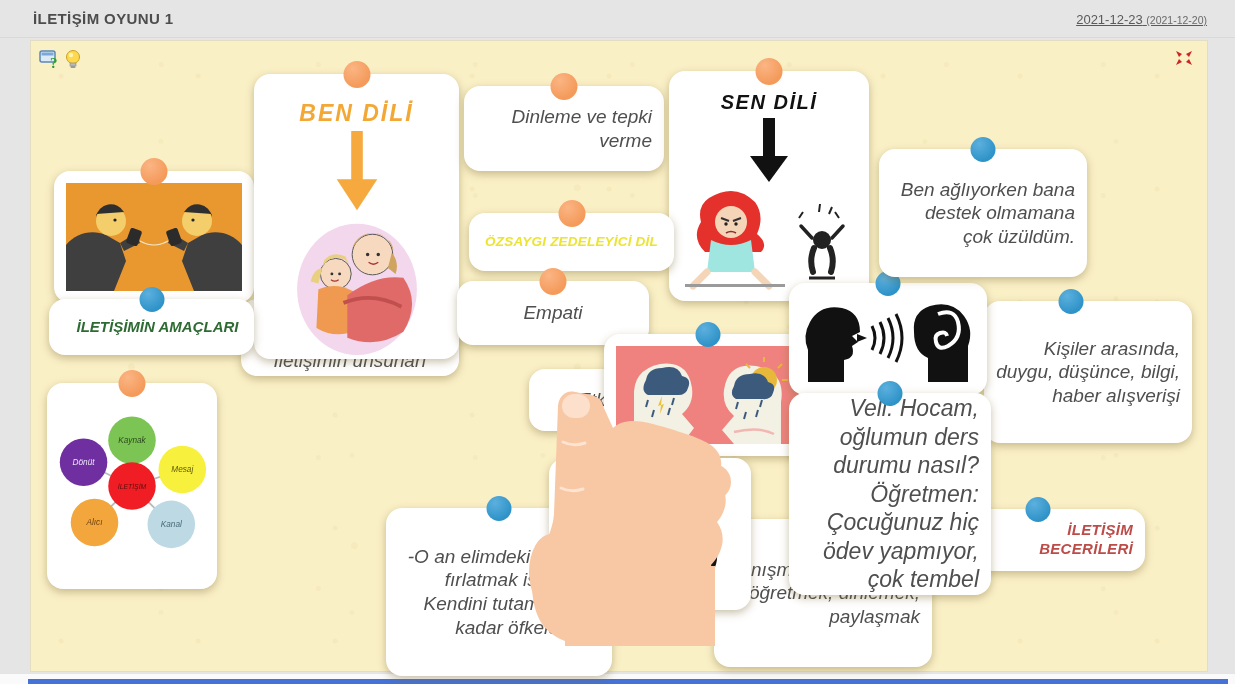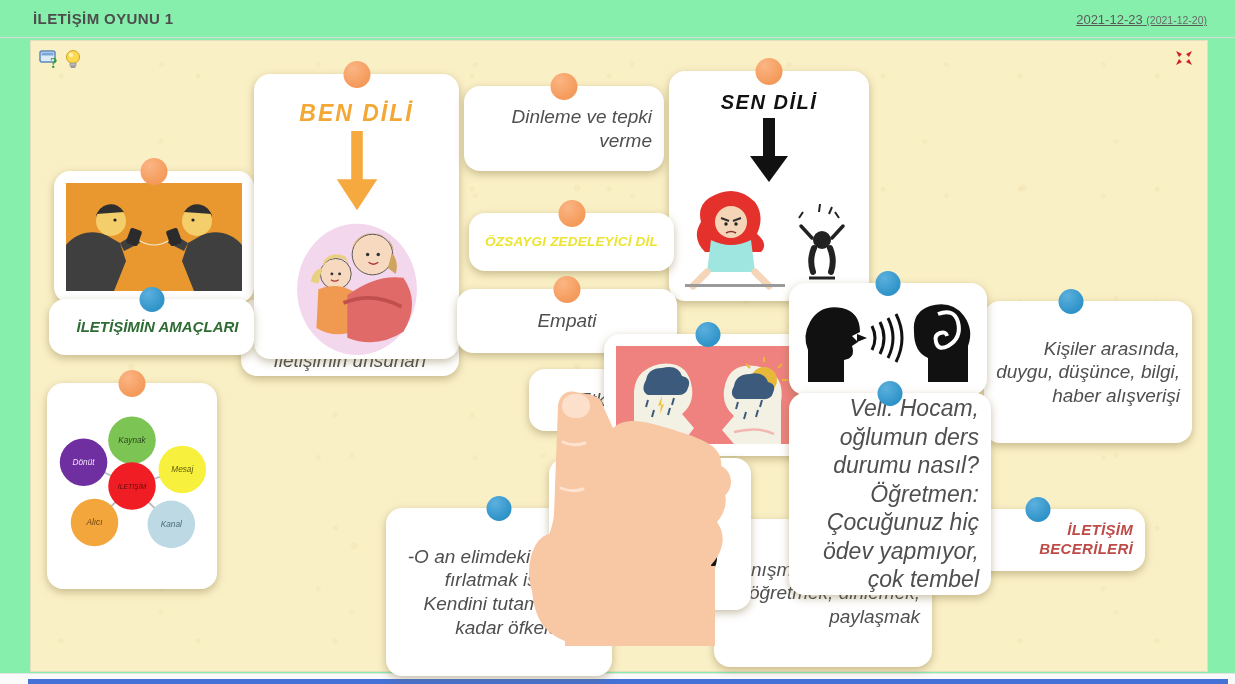--- a/index.html
+++ b/index.html
@@ -1,16 +1,16 @@
 <!DOCTYPE html>
 <html><head>
 <meta charset="utf-8">
 <style>
   html,body{margin:0;padding:0;background:#fff;font-family:"Liberation Sans",sans-serif;}
-  #page{position:relative;width:1235px;height:684px;overflow:hidden;background:#86efac;}
+  #page{position:relative;width:1235px;height:684px;overflow:hidden;background:#e5e5e5;}
 
   
   #app-title{position:absolute;left:33px;top:10px;font-size:15px;font-weight:bold;color:#4d4d4d;letter-spacing:.4px;}
   #date-wrap{position:absolute;right:28px;top:12px;color:#5a5a5a;font-size:13px;text-decoration:underline;}
   #date-note{font-size:10.5px;color:#6a6a6a;}
   #header-divider{position:absolute;left:0;top:37px;width:1235px;height:1px;background:#d9d9d9;}
 
   
   #board{position:absolute;left:30px;top:40px;width:1178px;height:632px;
     background-color:#faf0c6;border:1px solid #e3ddc2;box-sizing:border-box;
@@ -39,21 +39,21 @@
   #card-ben-dili{left:223px;top:33px;width:205px;height:285px;display:flex;flex-direction:column;align-items:center;}
   #ben-dili-title{margin-top:26px;font-size:23px;font-weight:bold;color:#f3a735;letter-spacing:2px;}
   #card-dinleme{left:433px;top:45px;width:200px;height:85px;}
   #card-sen-dili{left:638px;top:30px;width:200px;height:230px;display:flex;flex-direction:column;align-items:center;}
   #sen-dili-title{margin-top:20px;font-size:20px;font-weight:bold;color:#111;letter-spacing:1.5px;}
   #card-ben-agliyorken{left:848px;top:108px;width:208px;height:128px;}
   #card-amaclari{left:18px;top:258px;width:205px;height:56px;}
   #amaclari-text{font-size:15px;font-weight:bold;color:#2e6b33;padding-left:24px;}
   #card-ozsaygi{left:438px;top:172px;width:205px;height:58px;}
   #ozsaygi-text{font-size:13.5px;font-weight:bold;color:#ece431;letter-spacing:.2px;}
-  #card-empati{left:426px;top:248px;width:220px;height:64px;}
+  #card-empati{left:426px;top:240px;width:192px;height:64px;}
   #card-unsurlari{left:210px;top:258px;width:218px;height:77px;}
   #unsurlari-text{align-items:flex-end;padding-bottom:3px;}
   #card-etkin{left:498px;top:328px;width:212px;height:62px;}
   #card-storm{left:573px;top:293px;width:207px;height:122px;display:flex;align-items:center;justify-content:center;}
   #card-ear{left:758px;top:242px;width:198px;height:112px;display:flex;align-items:center;justify-content:center;}
   #card-kisiler{left:953px;top:260px;width:208px;height:142px;}
   #card-kisiler .dot{left:42%;}
   #card-scheme{left:16px;top:342px;width:170px;height:206px;display:flex;align-items:center;justify-content:center;}
   #card-duygu{left:207px;top:372px;width:178px;height:178px;}
   #card-veli{left:758px;top:352px;width:202px;height:202px;}
@@ -192,20 +192,24 @@
         <path d="M26,84 L12,98 M74,84 L88,98" stroke="#f5d5b8" stroke-width="7" stroke-linecap="round"></path>
         <rect x="4" y="96" width="100" height="3" fill="#9a9a9a"></rect>
         <circle cx="141" cy="52" r="9" fill="#222"></circle>
         <path d="M133,60 Q128,72 132,84 M149,60 Q154,72 150,84" stroke="#222" stroke-width="6" stroke-linecap="round"></path>
         <path d="M131,50 L120,38 M151,50 L162,38" stroke="#222" stroke-width="3.5" stroke-linecap="round"></path>
         <path d="M118,30 l4,-6 M158,30 l-4,-6 M138,24 l1,-8 M148,26 l3,-7" stroke="#222" stroke-width="2"></path>
         <path d="M128,90 L154,90" stroke="#222" stroke-width="3"></path>
       </svg>
     </div>
 
+    <div class="card z3" id="card-ben-agliyorken">
+      <div class="dot blue"></div>
+      <div class="ctext">Ben ağlıyorken bana destek olmamana çok üzüldüm.</div>
+    </div>
 
     <div class="card z2" id="card-amaclari">
       <div class="dot blue"></div>
       <div class="ctext" id="amaclari-text">İLETİŞİMİN AMAÇLARI</div>
     </div>
 
     <div class="card z2" id="card-ozsaygi">
       <div class="dot orange"></div>
       <div class="ctext" id="ozsaygi-text">ÖZSAYGI ZEDELEYİCİ DİL</div>
     </div>

